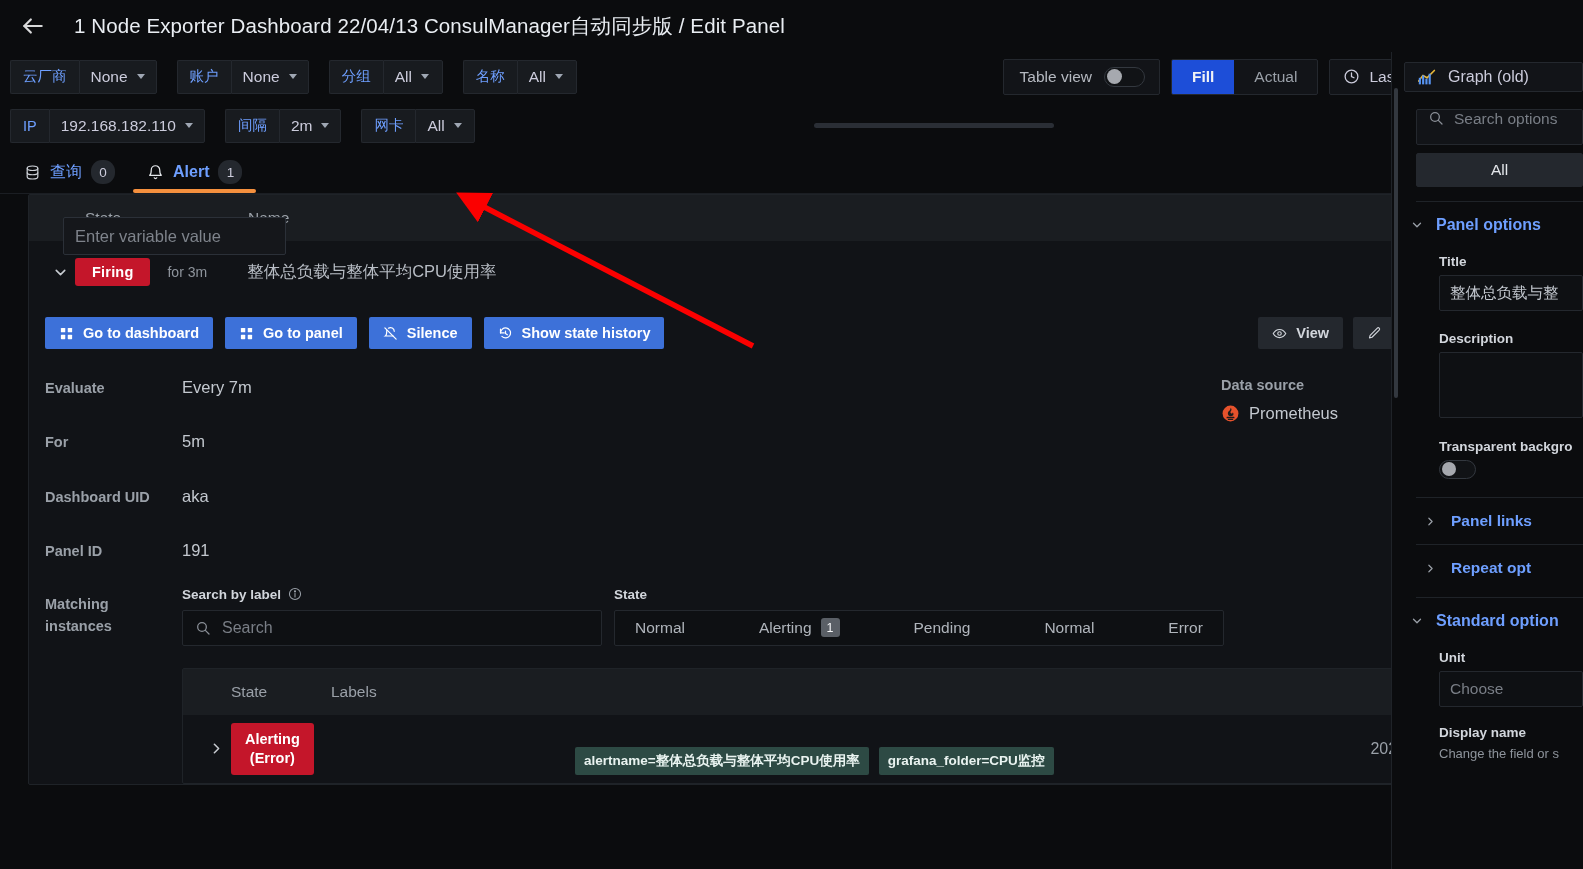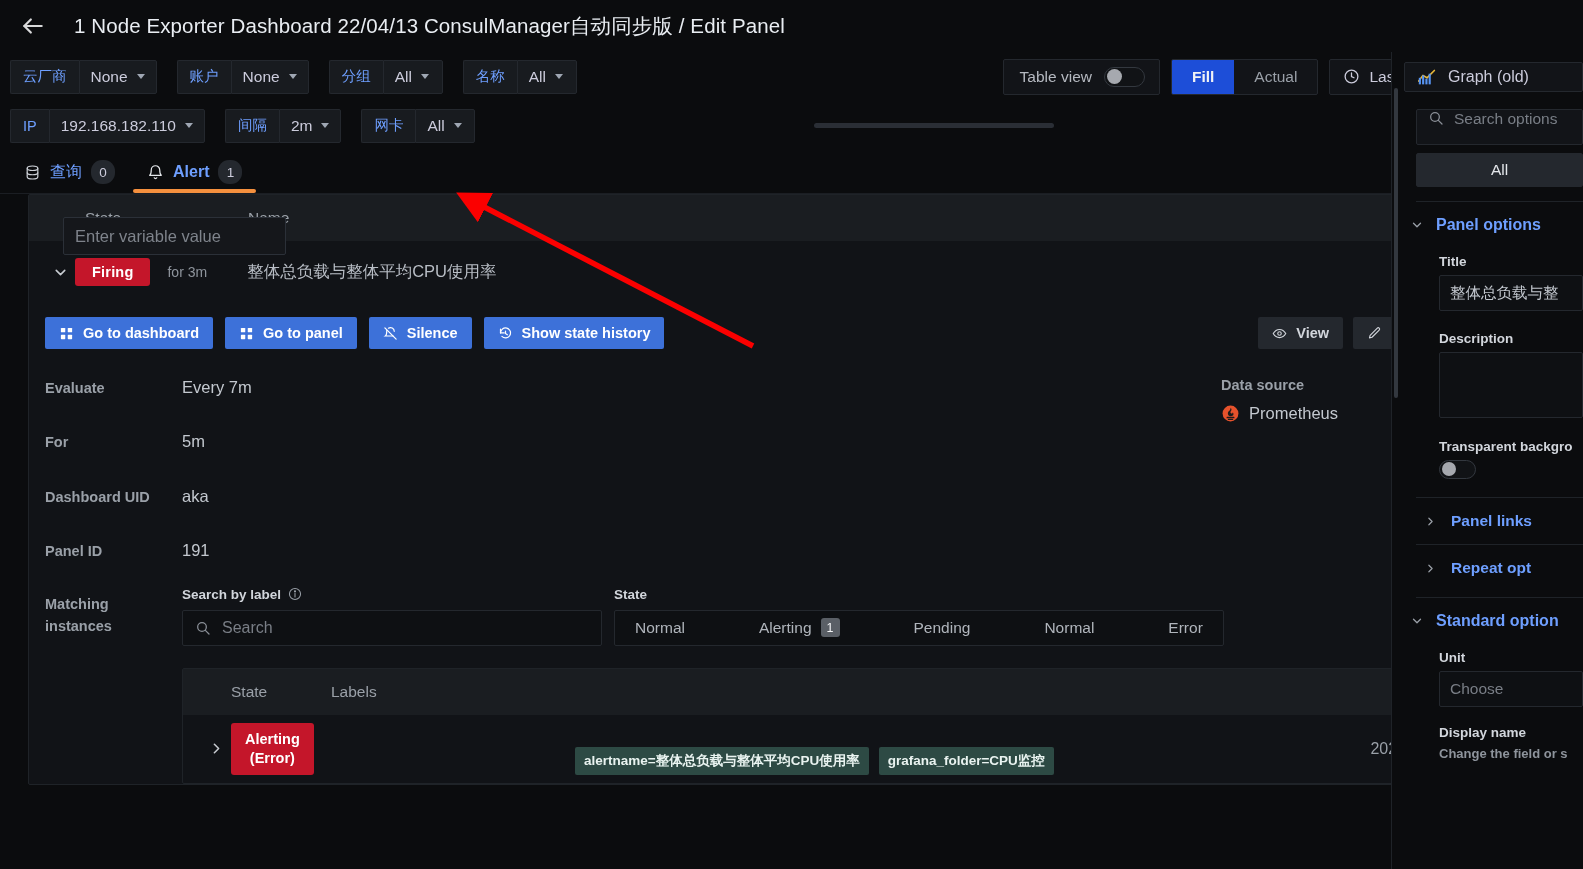--- a/index.html
+++ b/index.html
@@ -273,21 +273,21 @@
   }
   .toggle-sm .knob {
     position: absolute; left: 2px; top: 1px; width: 14px; height: 14px;
     border-radius: 50%; background: #a6a9af;
   }
   .subsection {
     display: flex; align-items: center; gap: 14px;
     font-size: 15.5px; font-weight: bold; color: #6e9fff;
     padding: 14px 0 14px 20px; cursor: pointer;
   }
-  .hint { font-size: 13px; color: #8e949c; margin-left: 35px; font-weight: bold; }
+  .hint { font-size: 13px; color: #8e949c; margin-left: 35px; }
   .pane-scrollbar {
     position: absolute; left: 2px; top: 36px; width: 4px; height: 310px;
     background: #33383f; border-radius: 2px;
   }
 
   .arrow-svg { position: absolute; left: 0; top: 0; pointer-events: none; z-index: 60; }
 </style>
 </head>
 <body>
 

